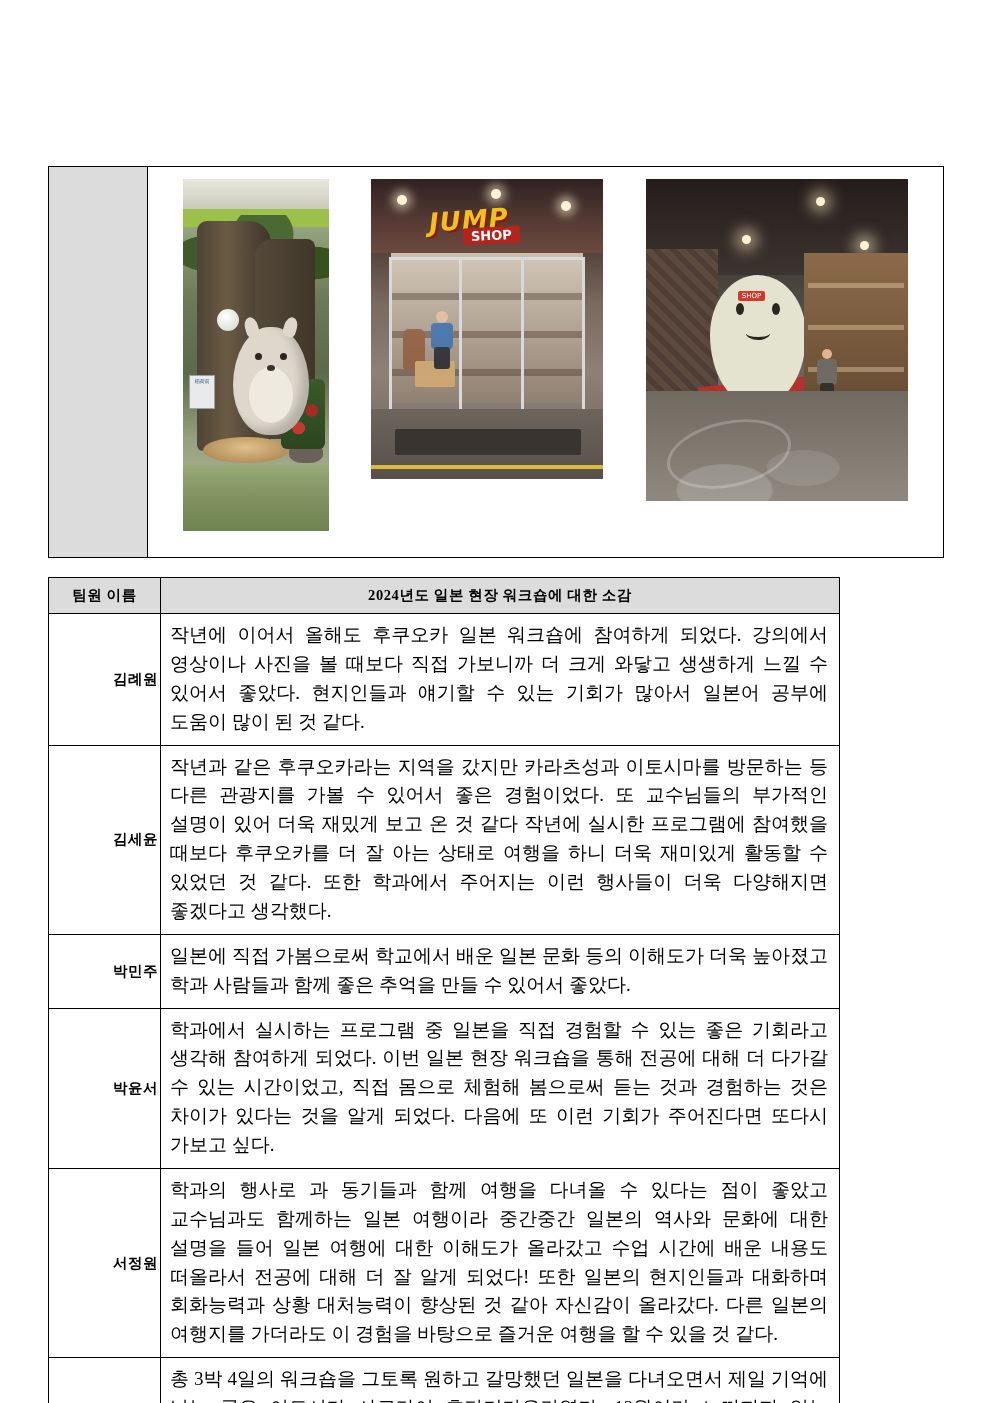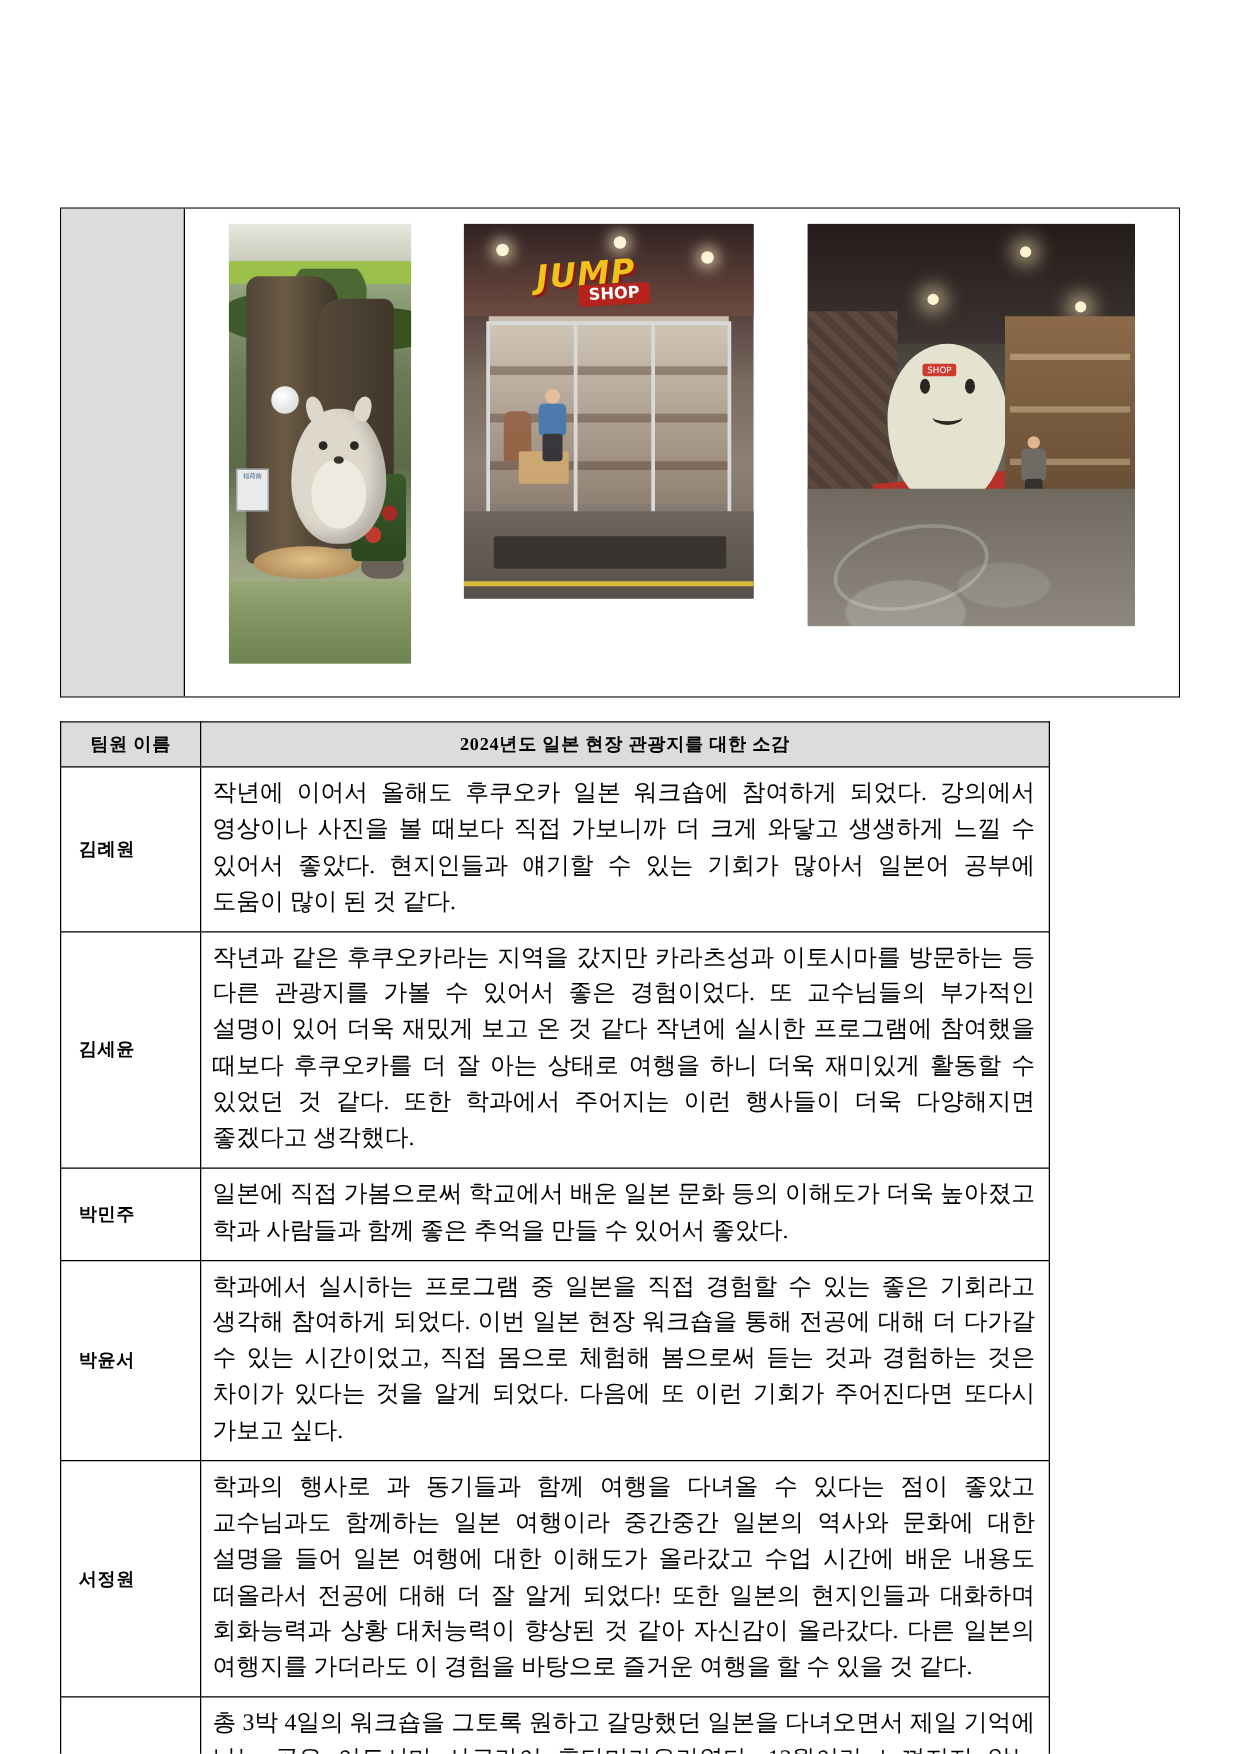--- a/index.html
+++ b/index.html
@@ -316,25 +316,25 @@
   }
   .main-table thead th {
     background: #dcdcdc;
     font-size: 14.5px;
     font-weight: bold;
     padding: 8px 4px;
     letter-spacing: 0.6px;
   }
   .col-name { width: 112px; }
   .cell-name {
-    text-align: left;
+    text-align: right;
     font-size: 14.5px;
     font-weight: bold;
     letter-spacing: 0.5px;
-    padding: 6px 14px;
+    padding: 6px 2px;
   }
   .cell-text {
     font-size: 19px;
     line-height: 1.52;
     text-align: justify;
     text-justify: inter-word;
     padding: 7px 11px 8px 9px;
     word-break: keep-all;
     margin-left: 36px;
   }
@@ -429,21 +429,21 @@
         <div class="p3-signsmall">SHOP</div>
       </div>
 
     </div>
   </div>
 
   <table class="main-table">
     <thead>
       <tr>
         <th class="col-name">팀원 이름</th>
-        <th>2024년도 일본 현장 관광지를 대한 소감</th>
+        <th>2024년도 일본 현장 워크숍에 대한 소감</th>
       </tr>
     </thead>
     <tbody>
       <tr>
         <td class="cell-name">김례원</td>
         <td class="cell-text">작년에 이어서 올해도 후쿠오카 일본 워크숍에 참여하게 되었다. 강의에서 영상이나 사진을 볼 때보다 직접 가보니까 더 크게 와닿고 생생하게 느낄 수 있어서 좋았다. 현지인들과 얘기할 수 있는 기회가 많아서 일본어 공부에 도움이 많이 된 것 같다.</td>
       </tr>
       <tr>
         <td class="cell-name">김세윤</td>
         <td class="cell-text"> 작년과 같은 후쿠오카라는 지역을 갔지만 카라츠성과 이토시마를 방문하는 등 다른 관광지를 가볼 수 있어서 좋은 경험이었다. 또 교수님들의 부가적인 설명이 있어 더욱 재밌게 보고 온 것 같다 작년에 실시한 프로그램에 참여했을 때보다 후쿠오카를 더 잘 아는 상태로 여행을 하니 더욱 재미있게 활동할 수 있었던 것 같다. 또한 학과에서 주어지는 이런 행사들이 더욱 다양해지면 좋겠다고 생각했다.</td>

